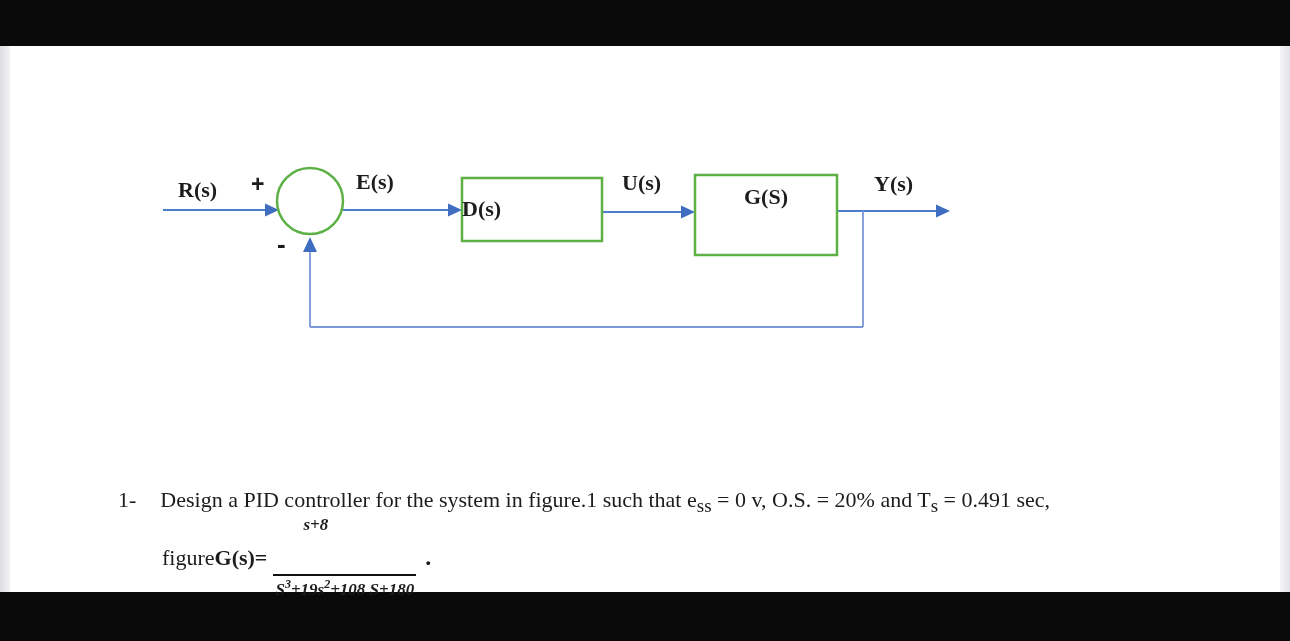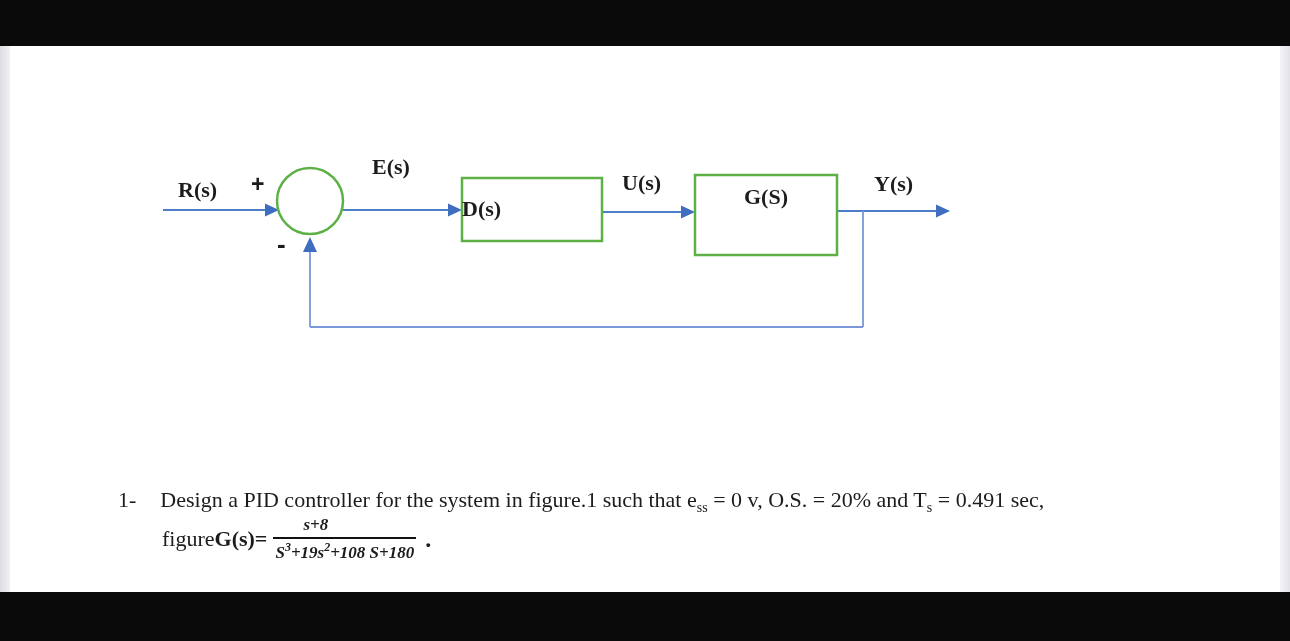--- a/index.html
+++ b/index.html
@@ -23,35 +23,35 @@
     position: absolute; left: 10px; top: 46px;
     width: 1270px; height: 546px;
     background: #ffffff;
   }
   #diagram-svg { position: absolute; left: 0; top: 0; width: 1290px; height: 641px; }
   .abs { position: absolute; white-space: nowrap; }
   #heading { left: 85px; top: 57px; font-size: 22px; letter-spacing: 0.2px; }
   .sig-label { font-weight: bold; font-size: 22px; }
   #label-r { left: 178px; top: 177px; text-align: right; }
   #label-plus { left: 251px; top: 171px; font-weight: bold; font-size: 23px; font-family: "Liberation Sans", sans-serif; }
-  #label-e { left: 356px; top: 154px; margin-left: 16px; }
+  #label-e { left: 356px; top: 169px; }
   #label-u { left: 622px; top: 170px; }
   #label-y { left: 874px; top: 171px; }
   #label-d { left: 462px; top: 196px; width: 140px; text-align: left; }
   #label-g { left: 695px; top: 184px; width: 142px; text-align: center; }
   #label-minus { left: 277px; top: 229px; font-weight: bold; font-size: 26px; font-family: "Liberation Sans", sans-serif; }
   #caption { left: 268px; top: 399px; font-size: 22px; }
   #task-line1 { left: 118px; top: 487px; font-size: 22px; }
   #task-number { display: inline-block; margin-right: 24px; }
-  sub.ss { font-size: 14px; }
+  sub.ss { font-size: 19px; }
   #task-line2 { left: 162px; top: 516px; font-size: 22px; display: flex; align-items: center; }
   .bold { font-weight: bold; }
   #fraction { display: inline-block; text-align: left; margin-left: 6px; font-weight: bold; font-style: italic; font-size: 17px; line-height: 1.1; }
   #fraction .numer { padding: 0 30px 2px 30px; }
-  #fraction .denom { border-top: 2px solid #111; padding-top: 2px; padding-left: 2px; padding-right: 2px; }
+  #fraction .denom { border-top: 2px solid #111; padding-top: 2px; padding-left: 2px; padding-right: 2px; margin-top: 37px; }
   #fraction sup { font-size: 12px; }
   #formula-period { font-weight: bold; font-size: 24px; margin-left: 9px; }
 </style>
 </head>
 <body>
 
 <div id="stage">
   <div id="bar-top" class="bar"></div>
   <div id="bar-bottom" class="bar"></div>
   <div id="strip-left" class="side-strip"></div>

